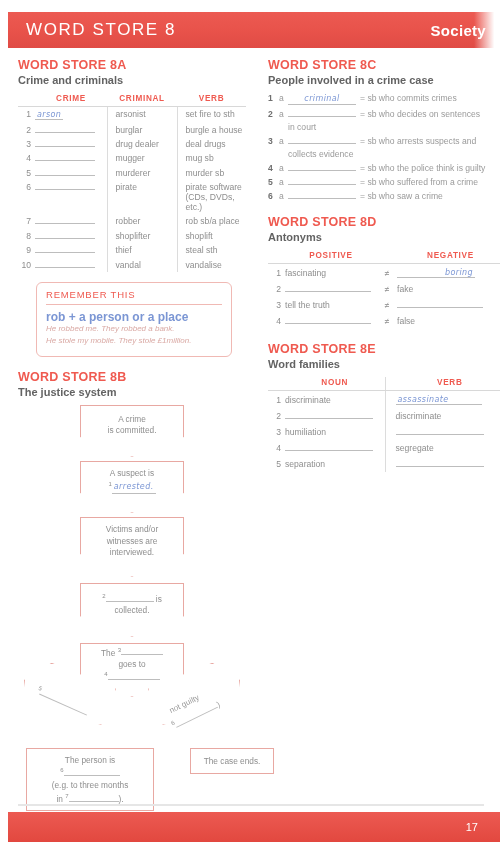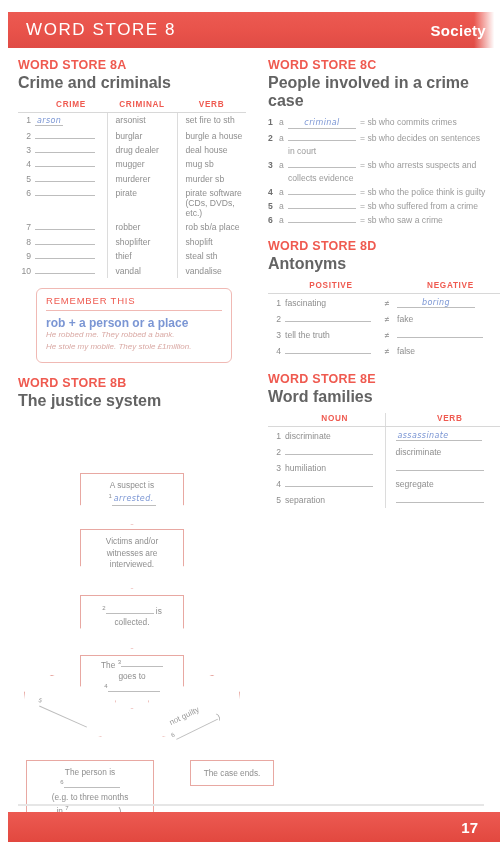--- a/index.html
+++ b/index.html
@@ -34,32 +34,32 @@
   
   .footer-bar{
     position:absolute; left:8px; bottom:8px; width:492px; height:30px;
     background:linear-gradient(180deg,#ec5a52 0%,#e2483f 100%);
     display:flex; align-items:center; justify-content:flex-end; padding-right:22px;
   }
   .footer-rule{
     position:absolute; left:18px; bottom:44px; width:466px; height:2px;
     background:#e6e6e6;
   }
-  .page-num{ color:#fff; font-size:15px; font-weight:700; }
+  .page-num{ color:#fff; font-size:11px; font-weight:400; }
 
   
   .col-left { position:absolute; left:18px;  top:58px; width:228px; }
   .col-right{ position:absolute; left:268px; top:58px; width:236px; }
 
   .ws-title{
     color:#ef5a50; font-size:12.5px; font-weight:700; letter-spacing:.25px;
     margin-bottom:2px;
   }
   .ws-sub{
-    color:#636363; font-size:16px; font-weight:600; margin-bottom:7px;
+    color:#636363; font-size:11px; font-weight:600; margin-bottom:7px;
   }
   .blk { margin-bottom:13px; }
 
   
   .tbl{ width:100%; border-collapse:collapse; }
   .tbl th{
     color:#ef5a50; font-size:8.2px; font-weight:700; letter-spacing:.7px;
     padding:1px 0 3px 0; text-align:center;
   }
   .tbl td{
@@ -183,21 +183,21 @@
             <tr>
               <td class="c-num">2</td>
               <td style="width:72px"><span class="blank" style="width:60px"></span></td>
               <td class="col-div" style="width:70px">burglar</td>
               <td class="col-div"><span>burgle a house</span></td>
             </tr>
             <tr>
               <td class="c-num">3</td>
               <td style="width:72px"><span class="blank" style="width:60px"></span></td>
               <td class="col-div" style="width:70px">drug dealer</td>
-              <td class="col-div"><span>deal house</span></td>
+              <td class="col-div"><span>deal drugs</span></td>
             </tr>
             <tr>
               <td class="c-num">4</td>
               <td style="width:72px"><span class="blank" style="width:60px"></span></td>
               <td class="col-div" style="width:70px">mugger</td>
               <td class="col-div"><span>mug sb</span></td>
             </tr>
             <tr>
               <td class="c-num">5</td>
               <td style="width:72px"><span class="blank" style="width:60px"></span></td>
@@ -244,20 +244,26 @@
         <div class="rem-i">He stole my mobile. They stole £1million.</div>
       </div>
     </div>
 
     <div class="blk">
       <div class="ws-title">WORD STORE 8B</div>
       <div class="ws-sub">The justice system</div>
 
       <div class="flow">
 
+        <div class="chev" style="left:62px; top:0px; width:104px; height:52px;">
+          <div class="chev-in">
+            <span>A crime</span><br>
+            <span>is committed.</span>
+          </div>
+        </div>
 
         <div class="chev" style="left:62px; top:56px; width:104px; height:52px;">
           <div class="chev-in">
             <span>A suspect is</span><br>
             <span class="sup">1</span><span class="hand">arrested.</span>
           </div>
         </div>
 
         <div class="chev" style="left:62px; top:112px; width:104px; height:60px;">
           <div class="chev-in">
@@ -370,21 +376,21 @@
           <th>POSITIVE</th>
           <th class="neq"></th>
           <th>NEGATIVE</th>
         </tr>
         </tbody>
           <tbody id="d-body">
             <tr>
               <td class="c-num">1</td>
               <td style="width:92px"><span>fascinating</span></td>
               <td class="neq">≠</td>
-              <td><span class="hand" style="width:78px;text-align:center">boring</span></td>
+              <td><span class="hand" style="width:78px;text-align:right">boring</span></td>
             </tr>
             <tr>
               <td class="c-num">2</td>
               <td style="width:92px"><span class="blank" style="width:86px"></span></td>
               <td class="neq">≠</td>
               <td><span>fake</span></td>
             </tr>
             <tr>
               <td class="c-num">3</td>
               <td style="width:92px"><span>tell the truth</span></td>

